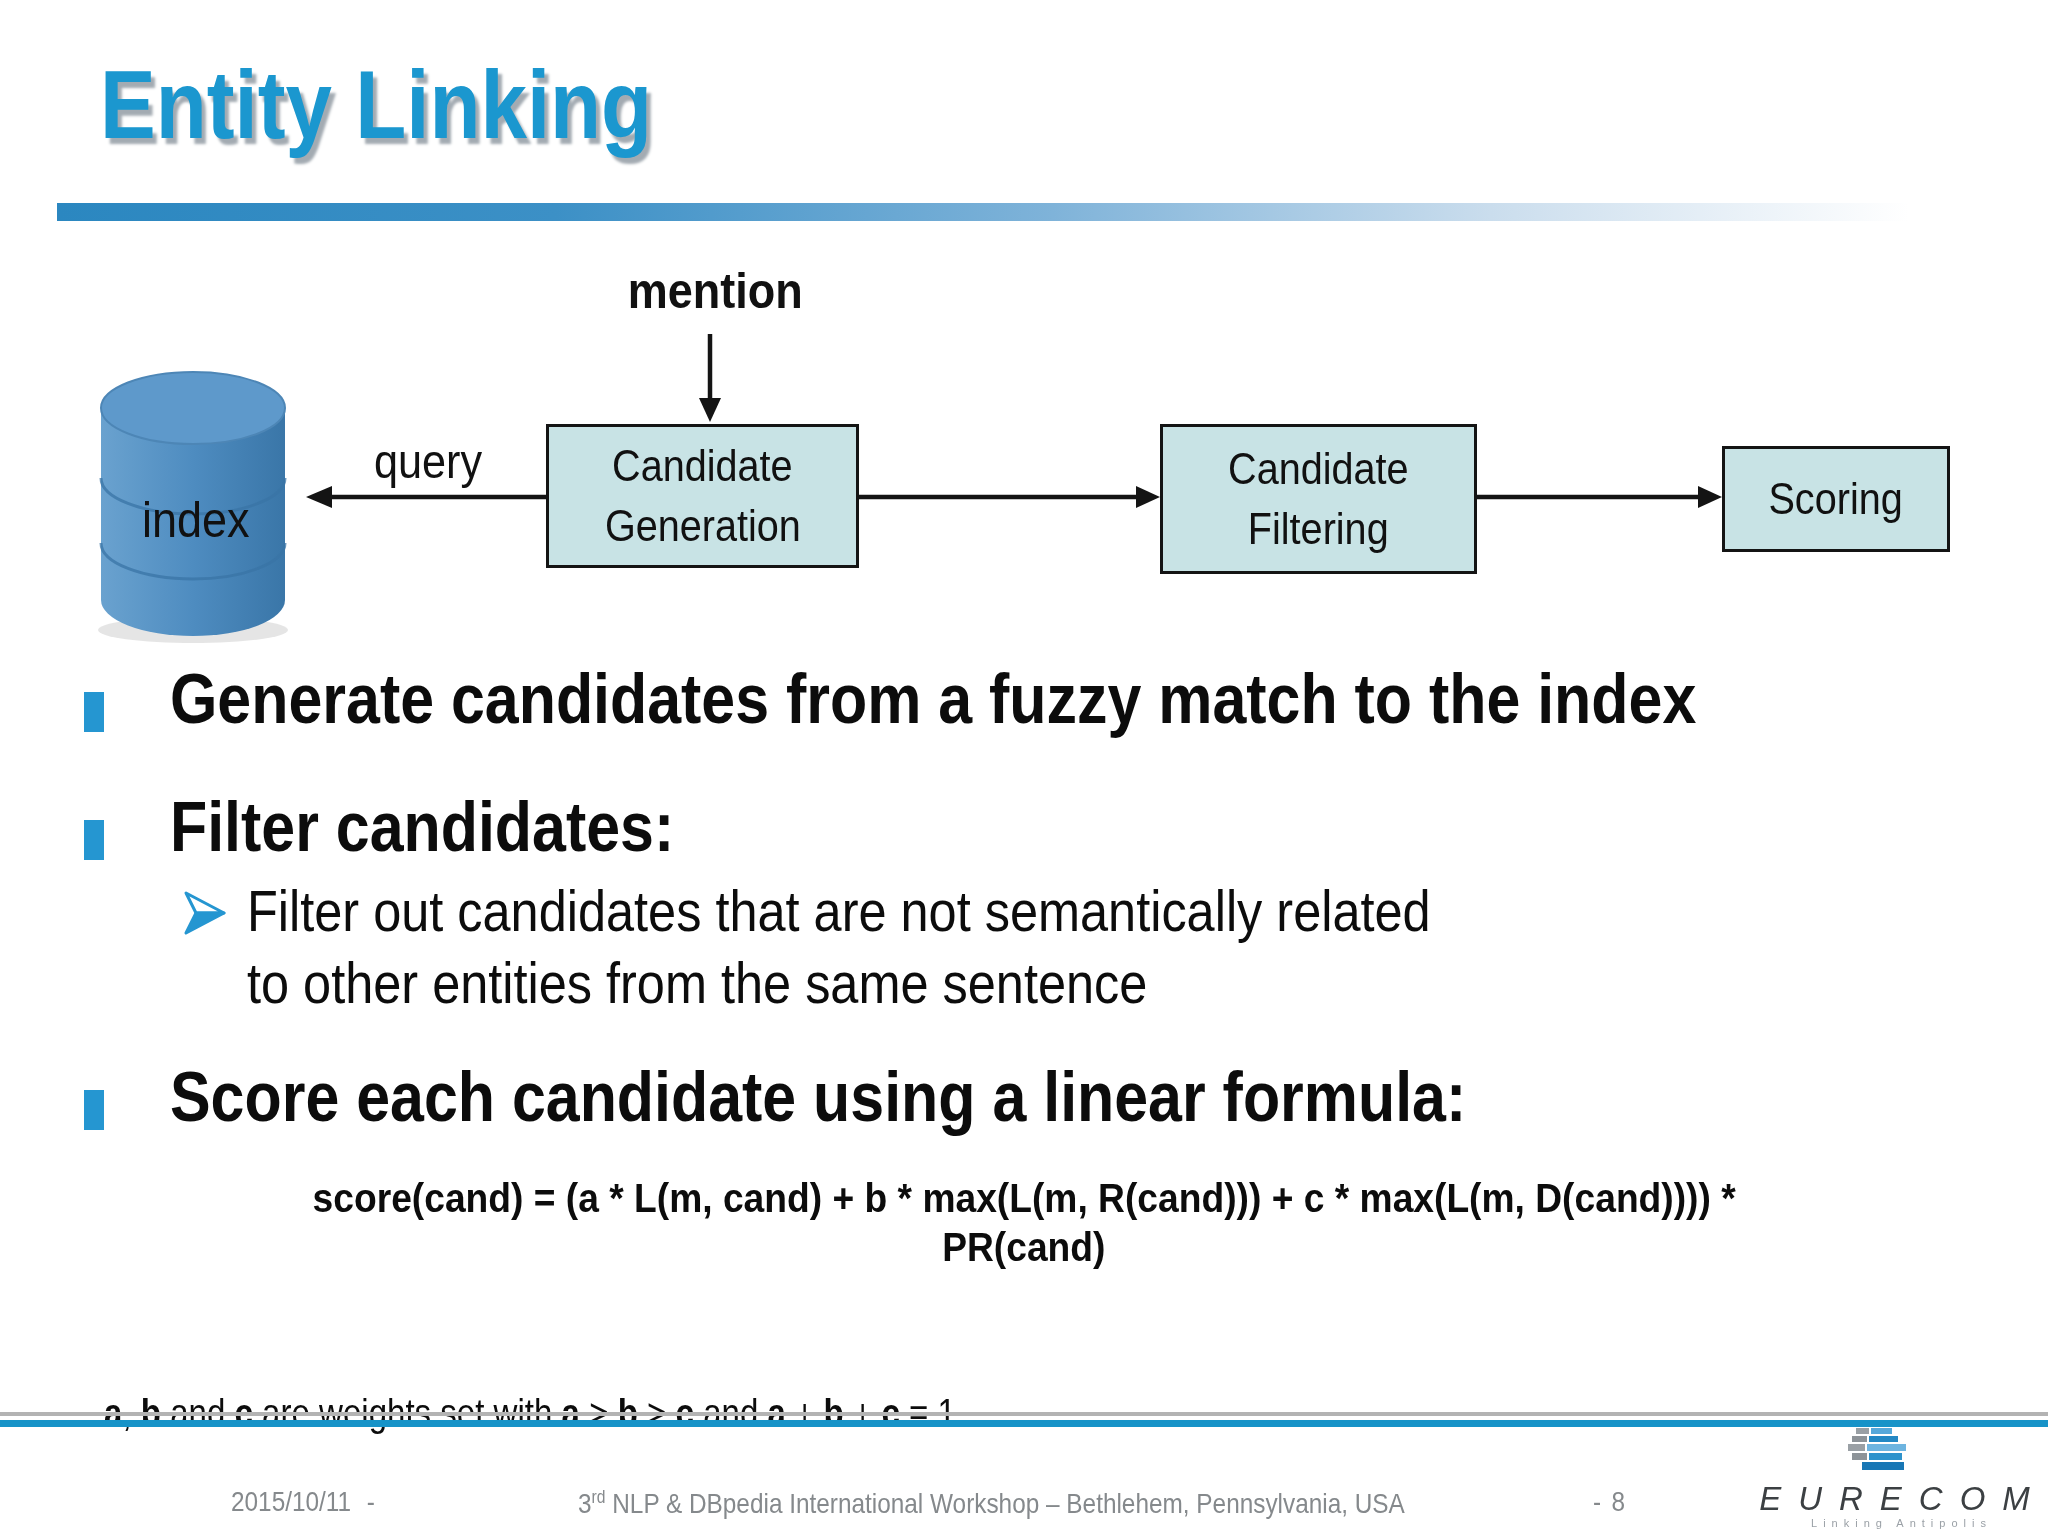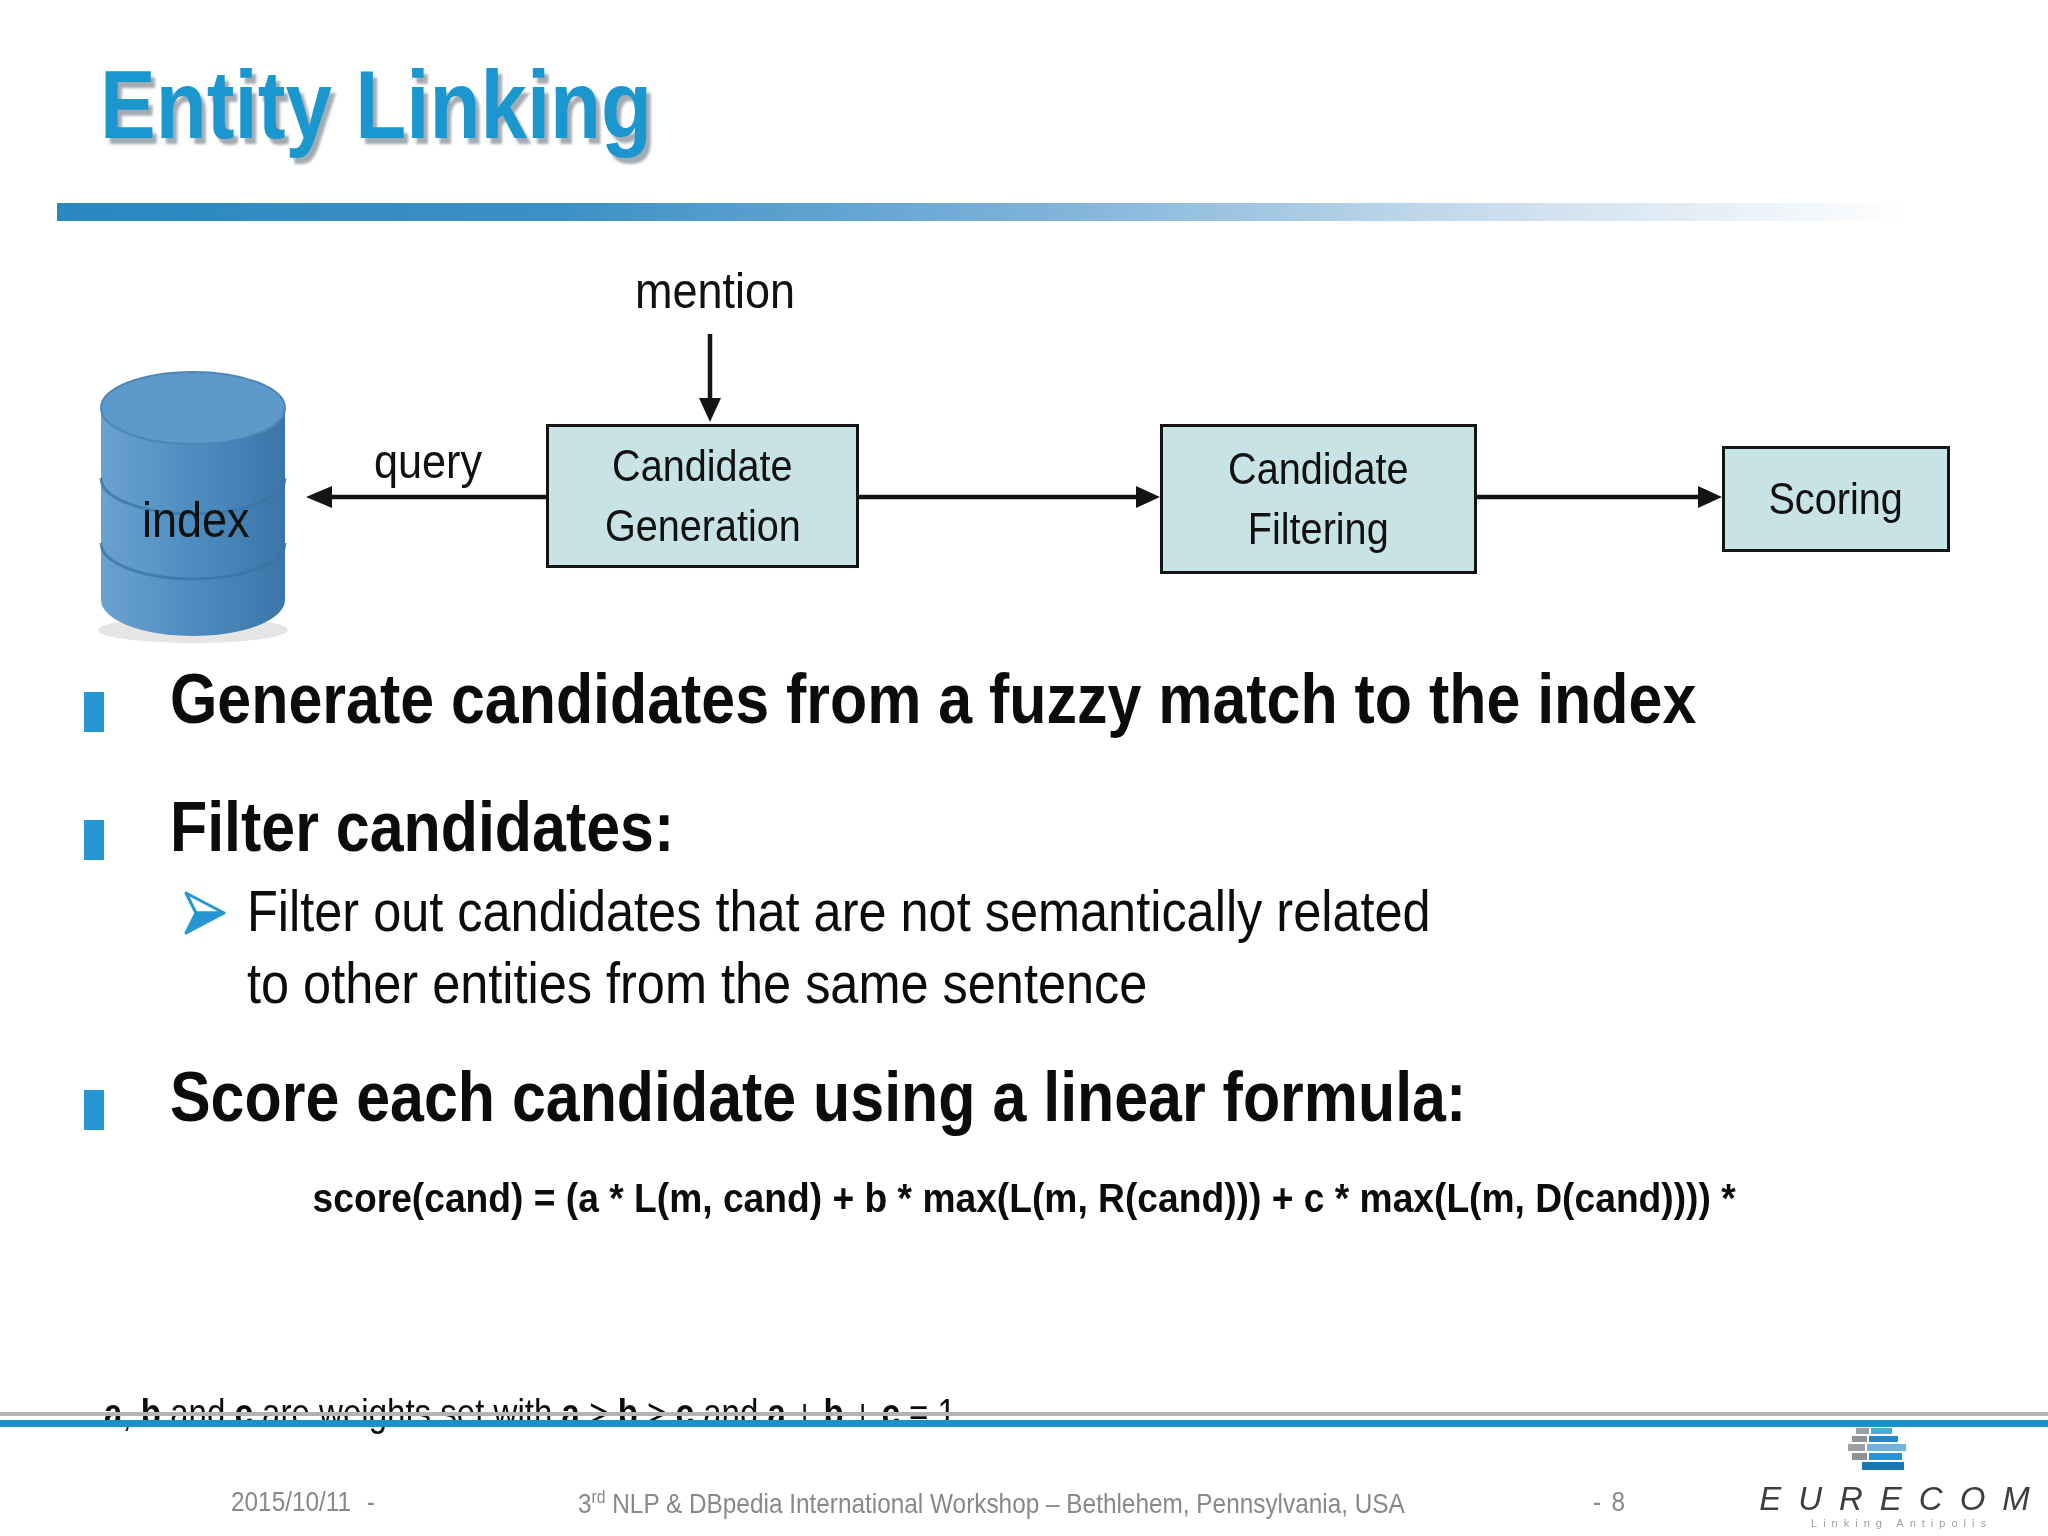--- a/index.html
+++ b/index.html
@@ -77,21 +77,21 @@
       <line x1="853" y1="497" x2="1136" y2="497"></line>
       <polygon points="1136,486 1136,508 1160,497" stroke="none"></polygon>
     </g>
 
     <g stroke="#141414" stroke-width="4.5" fill="#141414">
       <line x1="1471" y1="497" x2="1698" y2="497"></line>
       <polygon points="1698,486 1698,508 1722,497" stroke="none"></polygon>
     </g>
   </svg>
 
-  <div class="abs diagram-label" style="left:565px;top:266px;width:300px;font-weight:normal;font-size:50px;">
+  <div class="abs diagram-label" style="left:565px;top:266px;width:300px;font-weight:bold;font-size:50px;">
     <span class="cond-c">mention</span>
   </div>
   <div class="abs diagram-label" style="left:353px;top:438px;width:150px;font-size:48px;">
     <span class="cond-c">query</span>
   </div>
   <div class="abs diagram-label" style="left:108px;top:495px;width:175px;font-size:50px;">
     <span class="cond-c">index</span>
   </div>
 
   <div class="abs flow-box" style="left:546px;top:424px;width:307px;height:138px;">
@@ -126,20 +126,23 @@
   </div>
 
   <div class="abs bullet-sq" style="left:84px;top:1090px;"></div>
   <div class="abs bullet-text" style="left:170px;top:1062px;">
     <span class="cond">Score each candidate using a linear formula:</span>
   </div>
 
   <div class="abs formula-line" style="top:1178px;">
     <span class="cond-c" style="transform:scaleX(.93);">score(cand) = (a * L(m, cand) + b * max(L(m, R(cand))) + c * max(L(m, D(cand)))) *</span>
   </div>
+  <div class="abs formula-line" style="top:1227px;">
+    <span class="cond-c" style="transform:scaleX(.93);">PR(cand)</span>
+  </div>
 
   <div class="abs note-line" style="left:62px;top:1356px;">
     <span class="cond"><b>a</b><span>, </span><b>b</b><span> and </span><b>c</b><span> are weights set with </span><b>a</b><span> &gt; </span><b>b</b><span> &gt; </span><b>c</b><span> and </span><b>a</b><span> + </span><b>b</b><span> + </span><b>c</b><span> = 1</span></span>
   </div>
 
   <div class="abs footer-hairline-gray"></div>
   <div class="abs footer-hairline-blue"></div>
 
   <div class="abs footer-text" style="left:200px;top:1460px;">
     <span class="cond"><span>2015/10/11</span><span style="margin-left:18px;">-</span></span>

